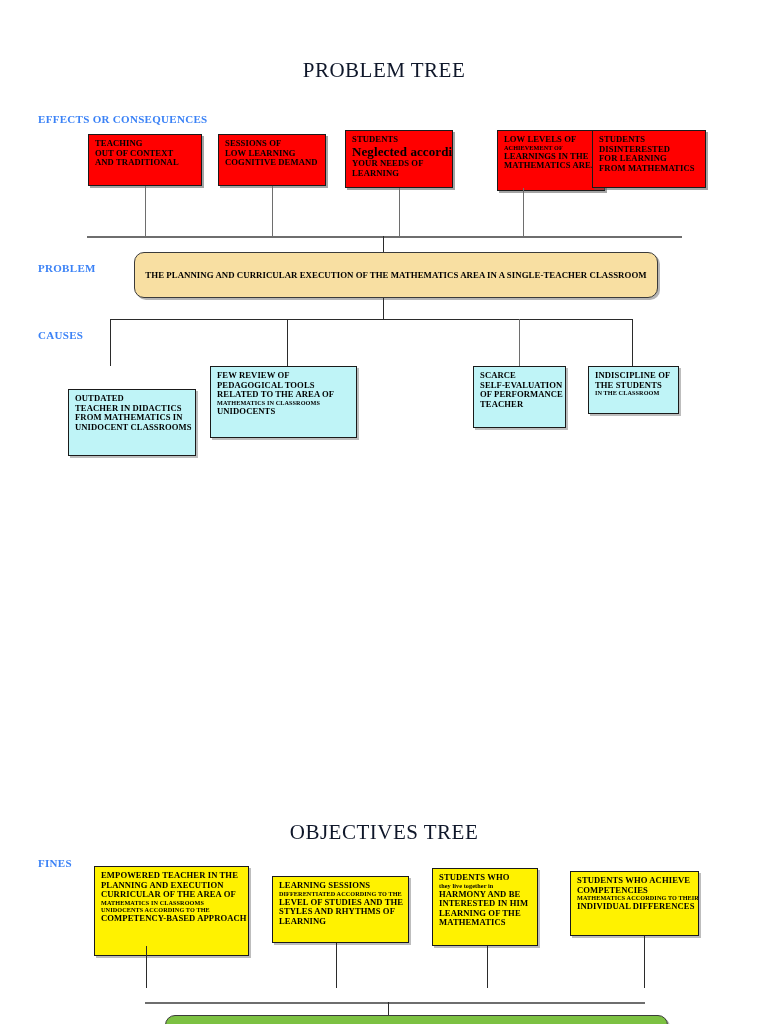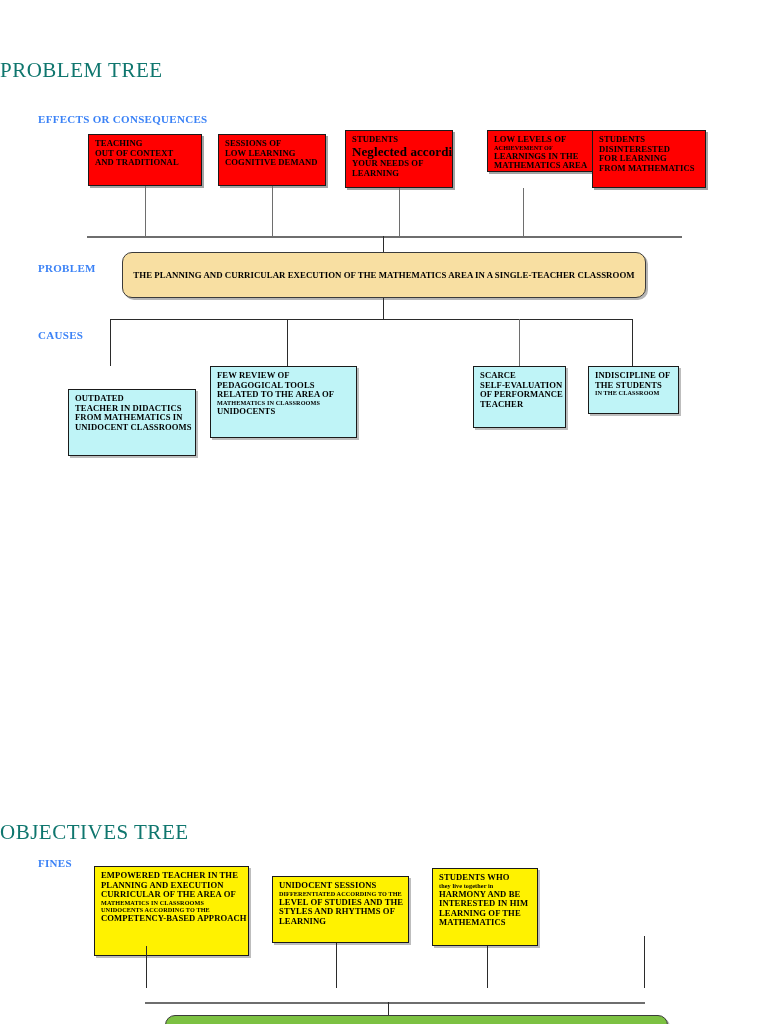--- a/index.html
+++ b/index.html
@@ -21,25 +21,25 @@
     position: absolute;
     left: 0; top: 0;
     width: 768px;
     height: 1024px;
   }
 
   
   .doc-title {
     position: absolute;
     width: 768px;
-    text-align: left;
+    text-align: center;
     font-family: "Liberation Serif", "DejaVu Serif", serif;
     font-size: 21px;
     letter-spacing: 0.5px;
-    color: #0f766e;
+    color: #0f172a;
   }
   #title-problem { top: 58px; left: 0; }
   #title-objectives { top: 820px; left: 0; }
 
   
   .section-label {
     position: absolute;
     font-family: "Liberation Serif", "DejaVu Serif", serif;
     font-weight: bold;
     font-size: 11px;
@@ -90,20 +90,21 @@
     box-sizing: border-box;
     background: #F8DFA2;
     border: 1.6px solid #3b3b3b;
     border-radius: 10px;
     box-shadow: 2px 2px 0 rgba(90,90,90,0.45);
     display: flex;
     flex-direction: column;
     align-items: center;
     justify-content: center;
     padding: 4px 8px;
+    margin-left: 12px;
   }
   .problem-box .ln {
     display: block;
     white-space: nowrap;
     text-align: center;
     font-family: "Liberation Serif", "DejaVu Serif", serif;
     font-weight: bold;
     font-size: 8.8px;
     line-height: 1.45;
     letter-spacing: 0.05px;
@@ -151,21 +152,21 @@
       <span class="ln big">SESSIONS OF</span>
       <span class="ln big">LOW LEARNING</span>
       <span class="ln big">COGNITIVE DEMAND</span>
     </div>
   <div class="node effect-box" id="effect-2" style="left:345px; top:130px; width:108px; height:58px;">
       <span class="ln big">STUDENTS</span>
       <span class="ln big" style="font-size: 13px;">Neglected according to</span>
       <span class="ln big">YOUR NEEDS OF</span>
       <span class="ln big">LEARNING</span>
     </div>
-  <div class="node effect-box" id="effect-3" style="left:487px; top:130px; width:108px; height:42px;">
+  <div class="node effect-box" id="effect-3" style="left:497px; top:130px; width:108px; height:61px;">
       <span class="ln big">LOW LEVELS OF</span>
       <span class="ln small">ACHIEVEMENT OF</span>
       <span class="ln big">LEARNINGS IN THE</span>
       <span class="ln big">MATHEMATICS AREA</span>
     </div>
   <div class="node effect-box" id="effect-4" style="left:592px; top:130px; width:114px; height:58px;">
       <span class="ln big">STUDENTS</span>
       <span class="ln big">DISINTERESTED</span>
       <span class="ln big">FOR LEARNING</span>
       <span class="ln big">FROM MATHEMATICS</span>
@@ -220,34 +221,40 @@
 
   <div class="node fine-box" id="fine-0" style="left:94px;  top:866px; width:155px; height:90px;">
       <span class="ln big">EMPOWERED TEACHER IN THE</span>
       <span class="ln big">PLANNING AND EXECUTION</span>
       <span class="ln big">CURRICULAR OF THE AREA OF</span>
       <span class="ln small">MATHEMATICS IN CLASSROOMS</span>
       <span class="ln small">UNIDOCENTS ACCORDING TO THE</span>
       <span class="ln big">COMPETENCY-BASED APPROACH</span>
     </div>
   <div class="node fine-box" id="fine-1" style="left:272px; top:876px; width:137px; height:67px;">
-      <span class="ln big">UNIDOCENT SESSIONS</span>
+      <span class="ln big">LEARNING SESSIONS</span>
       <span class="ln small">DIFFERENTIATED ACCORDING TO THE</span>
       <span class="ln big">LEVEL OF STUDIES AND THE</span>
       <span class="ln big">STYLES AND RHYTHMS OF</span>
       <span class="ln big">LEARNING</span>
     </div>
   <div class="node fine-box" id="fine-2" style="left:432px; top:868px; width:106px; height:78px;">
       <span class="ln big">STUDENTS WHO</span>
       <span class="ln small">they live together in</span>
       <span class="ln big">HARMONY AND BE</span>
       <span class="ln big">INTERESTED IN HIM</span>
       <span class="ln big">LEARNING OF THE</span>
       <span class="ln big">MATHEMATICS</span>
     </div>
+  <div class="node fine-box" id="fine-3" style="left:570px; top:871px; width:129px; height:65px;">
+      <span class="ln big">STUDENTS WHO ACHIEVE</span>
+      <span class="ln big">COMPETENCIES</span>
+      <span class="ln small">MATHEMATICS ACCORDING TO THEIR</span>
+      <span class="ln big">INDIVIDUAL DIFFERENCES</span>
+    </div>
 
   <div class="ln-v" style="left:146px; top:946px; height:42px;"></div>
   <div class="ln-v" style="left:336px; top:943px; height:45px;"></div>
   <div class="ln-v" style="left:487px; top:946px; height:42px;"></div>
   <div class="ln-v" style="left:644px; top:936px; height:52px;"></div>
   <div class="ln-h ln-grey thick" style="left:145px; top:1002px; width:500px;"></div>
   <div class="ln-v" style="left:388px; top:1002px; height:14px;"></div>
 
   <div class="goal-box" id="goal-box" style="left:165px; top:1015px; width:503px; height:14px;"></div>
 

